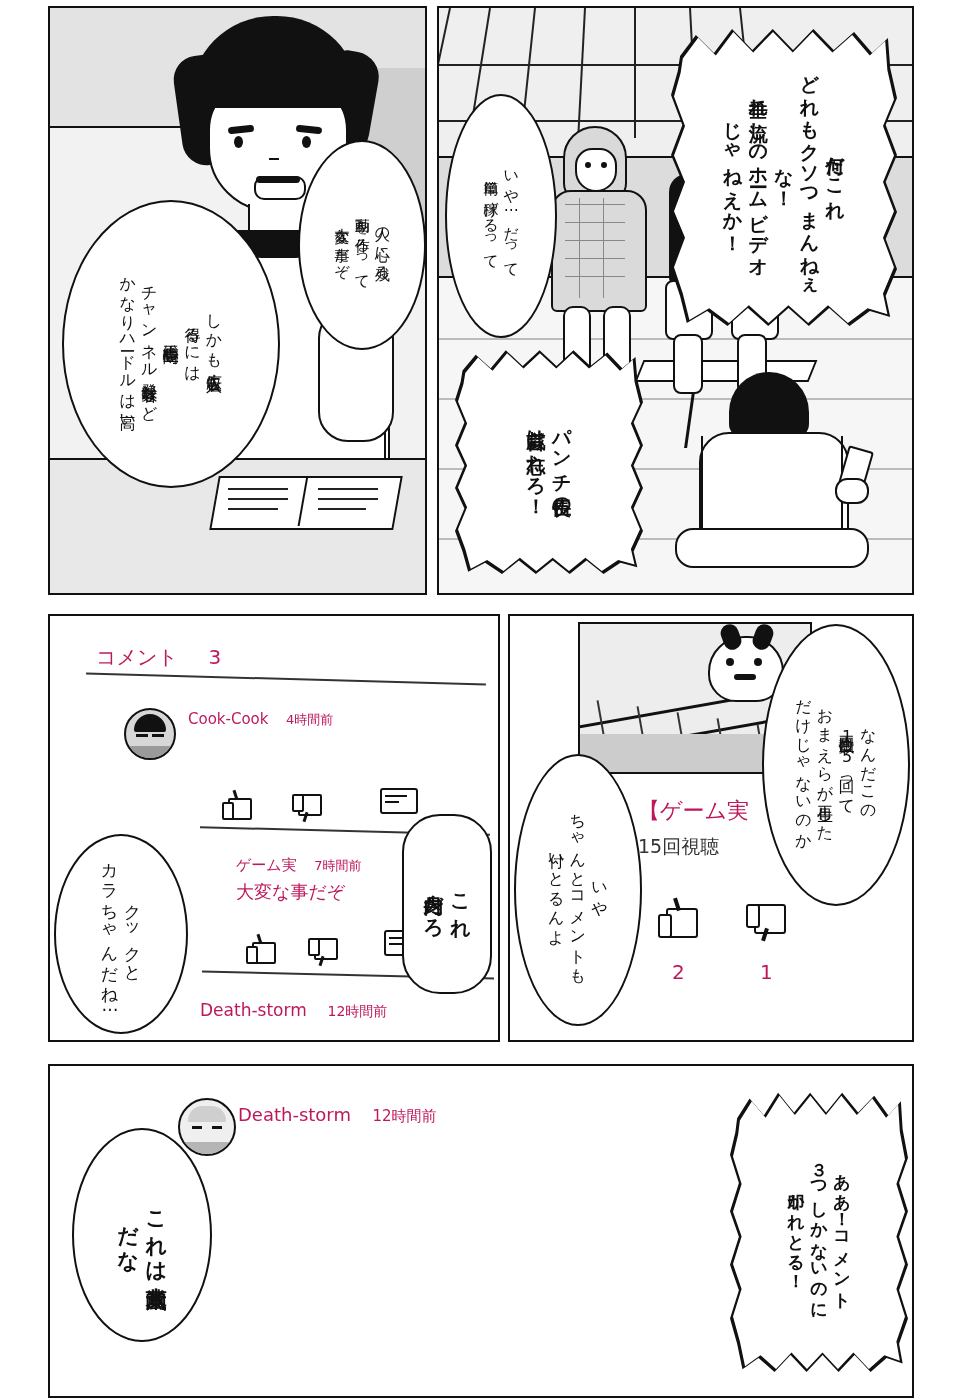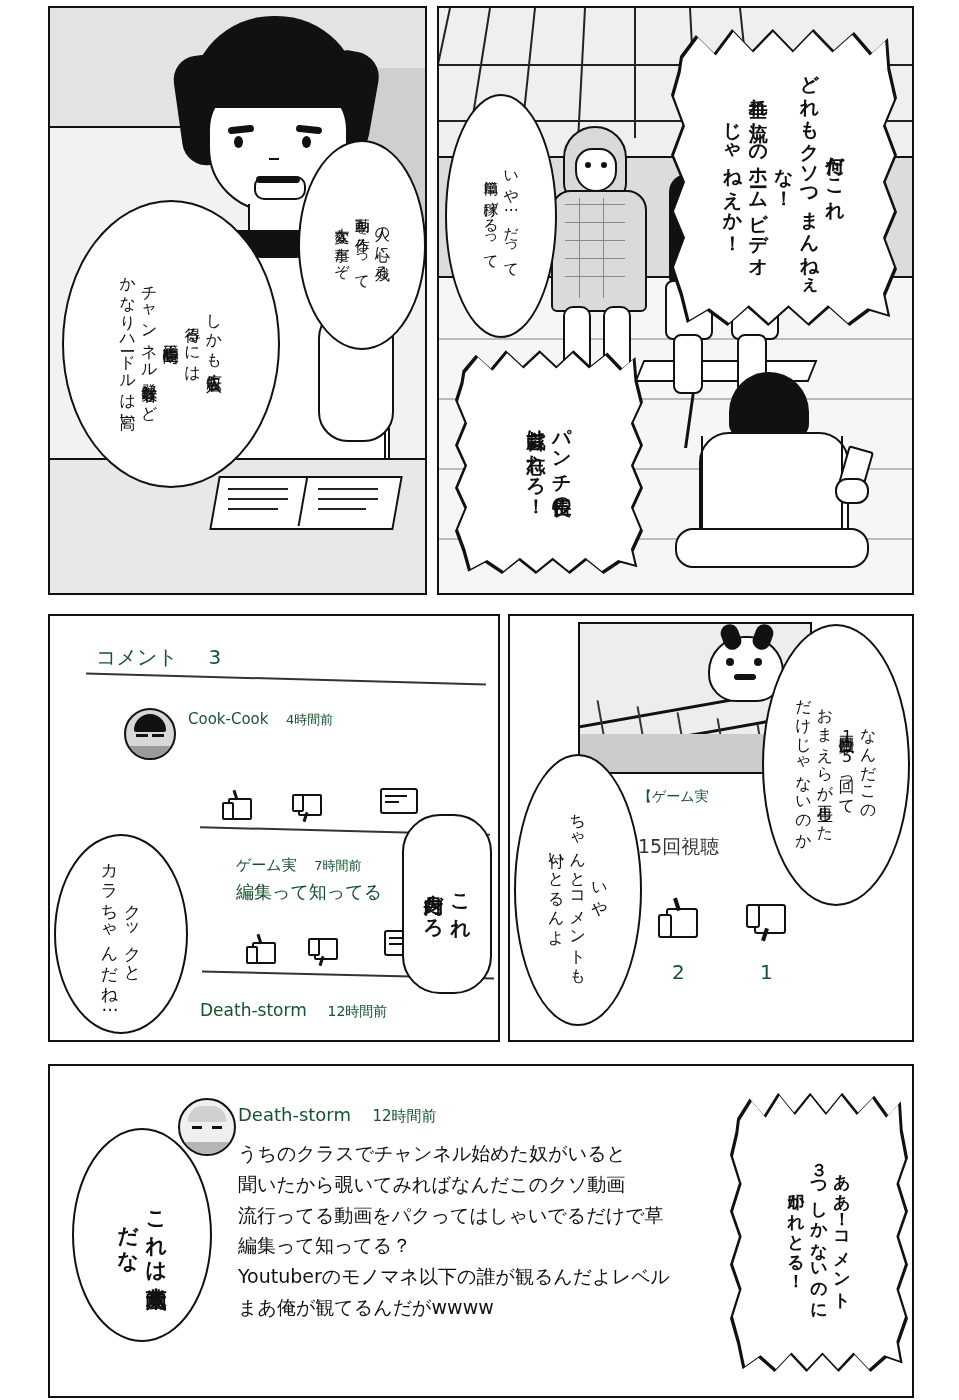--- a/index.html
+++ b/index.html
@@ -59,21 +59,21 @@
 
   
   .ink{position:absolute;background:#111;}
   .grey{position:absolute;background:#d8d8d8;}
   .greyd{position:absolute;background:#b9b9b9;}
   .white{position:absolute;background:#fff;}
   .lines{position:absolute;}
   .lines i{position:absolute;background:#222;}
 
   
-  .comment-ui{position:absolute;color:#14532d;font-family:"DejaVu Sans","Liberation Sans",sans-serif;}
+  .comment-ui{position:absolute;color:#be185d;font-family:"DejaVu Sans","Liberation Sans",sans-serif;}
   .divider{position:absolute;background:#333;height:1.5px;}
   .avatar{position:absolute;border-radius:50%;border:2px solid #111;background:#e9e9e9;overflow:hidden;}
   .thumb{position:absolute;}
 </style>
 </head>
 <body>
 
 <div class="page">
 
   <div class="panel" style="left:48px;top:6px;width:375px;height:585px;">
@@ -264,21 +264,21 @@
       <div class="ink" style="left:5px;top:7px;width:22px;height:2px;"></div>
       <div class="ink" style="left:5px;top:13px;width:14px;height:2px;"></div>
     </div>
     <div class="divider" style="left:150px;top:214px;width:290px;transform:rotate(1.5deg);"></div>
 
     <div class="comment-ui" style="left:186px;top:240px;font-size:15px;">
       <span>ゲーム実</span>
       <span style="display:inline-block;width:8px;"></span>
       <span style="font-size:13px;">7時間前</span>
     </div>
-    <div class="comment-ui" style="left:186px;top:264px;font-size:18px;">編集って知ってる</div>
+    <div class="comment-ui" style="left:186px;top:264px;font-size:18px;">大変な事だぞ</div>
 
     <div style="position:absolute;left:196px;top:318px;width:28px;height:30px;">
       <div class="white" style="left:6px;top:8px;width:20px;height:18px;border:2px solid #111;border-radius:2px;"></div>
       <div class="white" style="left:0;top:12px;width:8px;height:14px;border:2px solid #111;border-radius:2px;"></div>
       <div class="ink" style="left:12px;top:0;width:3px;height:10px;transform:rotate(-18deg);"></div>
     </div>
     <div style="position:absolute;left:258px;top:320px;width:28px;height:30px;">
       <div class="white" style="left:6px;top:2px;width:20px;height:18px;border:2px solid #111;border-radius:2px;"></div>
       <div class="white" style="left:0;top:2px;width:8px;height:14px;border:2px solid #111;border-radius:2px;"></div>
       <div class="ink" style="left:12px;top:20px;width:3px;height:10px;transform:rotate(18deg);"></div>
@@ -326,21 +326,21 @@
 
       <div class="white" style="left:128px;top:12px;width:72px;height:62px;border:2px solid #111;border-radius:36px 36px 28px 28px;"></div>
       <div class="ink" style="left:142px;top:0;width:18px;height:26px;border-radius:10px;transform:rotate(-20deg);"></div>
       <div class="ink" style="left:174px;top:0;width:18px;height:26px;border-radius:10px;transform:rotate(20deg);"></div>
       <div class="ink" style="left:146px;top:34px;width:8px;height:8px;border-radius:50%;"></div>
       <div class="ink" style="left:174px;top:34px;width:8px;height:8px;border-radius:50%;"></div>
       <div class="ink" style="left:154px;top:50px;width:22px;height:6px;border-radius:4px;"></div>
       <div class="greyd" style="left:0;top:110px;width:230px;height:38px;background:#cccccc;"></div>
     </div>
 
-    <div class="comment-ui" style="left:128px;top:172px;font-size:14px;">【ゲーム実</div>
+    <div class="comment-ui" style="left:128px;top:180px;font-size:22px;">【ゲーム実</div>
     <div class="comment-ui" style="left:128px;top:218px;font-size:19px;color:#333;">15回視聴</div>
 
     <div style="position:absolute;left:148px;top:282px;width:40px;height:42px;">
       <div class="white" style="left:8px;top:10px;width:28px;height:26px;border:2.5px solid #111;border-radius:3px;"></div>
       <div class="white" style="left:0;top:16px;width:10px;height:20px;border:2.5px solid #111;border-radius:3px;"></div>
       <div class="ink" style="left:17px;top:0;width:3.5px;height:13px;transform:rotate(-18deg);"></div>
     </div>
     <div class="comment-ui" style="left:162px;top:344px;font-size:20px;">2</div>
 
     <div style="position:absolute;left:236px;top:284px;width:40px;height:42px;">
@@ -374,26 +374,20 @@
       <div class="ink" style="left:32px;top:26px;width:10px;height:3px;"></div>
       <div class="ink" style="left:4px;top:42px;width:46px;height:12px;background:#b5b5b5;"></div>
     </div>
 
     <div class="comment-ui" style="left:188px;top:38px;font-size:18px;">
       <span>Death-storm</span>
       <span style="display:inline-block;width:10px;"></span>
       <span style="font-size:15px;">12時間前</span>
     </div>
 
-    <div class="htxt" style="position:absolute;left:188px;top:72px;width:560px;font-size:19px;line-height:1.62;">うちのクラスでチャンネル始めた奴がいると
-聞いたから覗いてみればなんだこのクソ動画
-流行ってる動画をパクってはしゃいでるだけで草
-編集って知ってる？
-Youtuberのモノマネ以下の誰が観るんだよレベル
-まあ俺が観てるんだがwwww</div>
 
     <div class="bub oval" style="left:22px;top:62px;width:140px;height:214px;">
       <div class="vtxt" style="font-size:21px;font-weight:bold;max-height:182px;">これは米蘭嵐
 だな</div>
     </div>
 
     <div class="bub spiky" style="left:680px;top:24px;width:178px;height:282px;">
       <div class="inner">
         <div class="vtxt" style="font-size:17px;font-weight:bold;max-height:246px;">ああ！コメント
 ３つしかないのに

